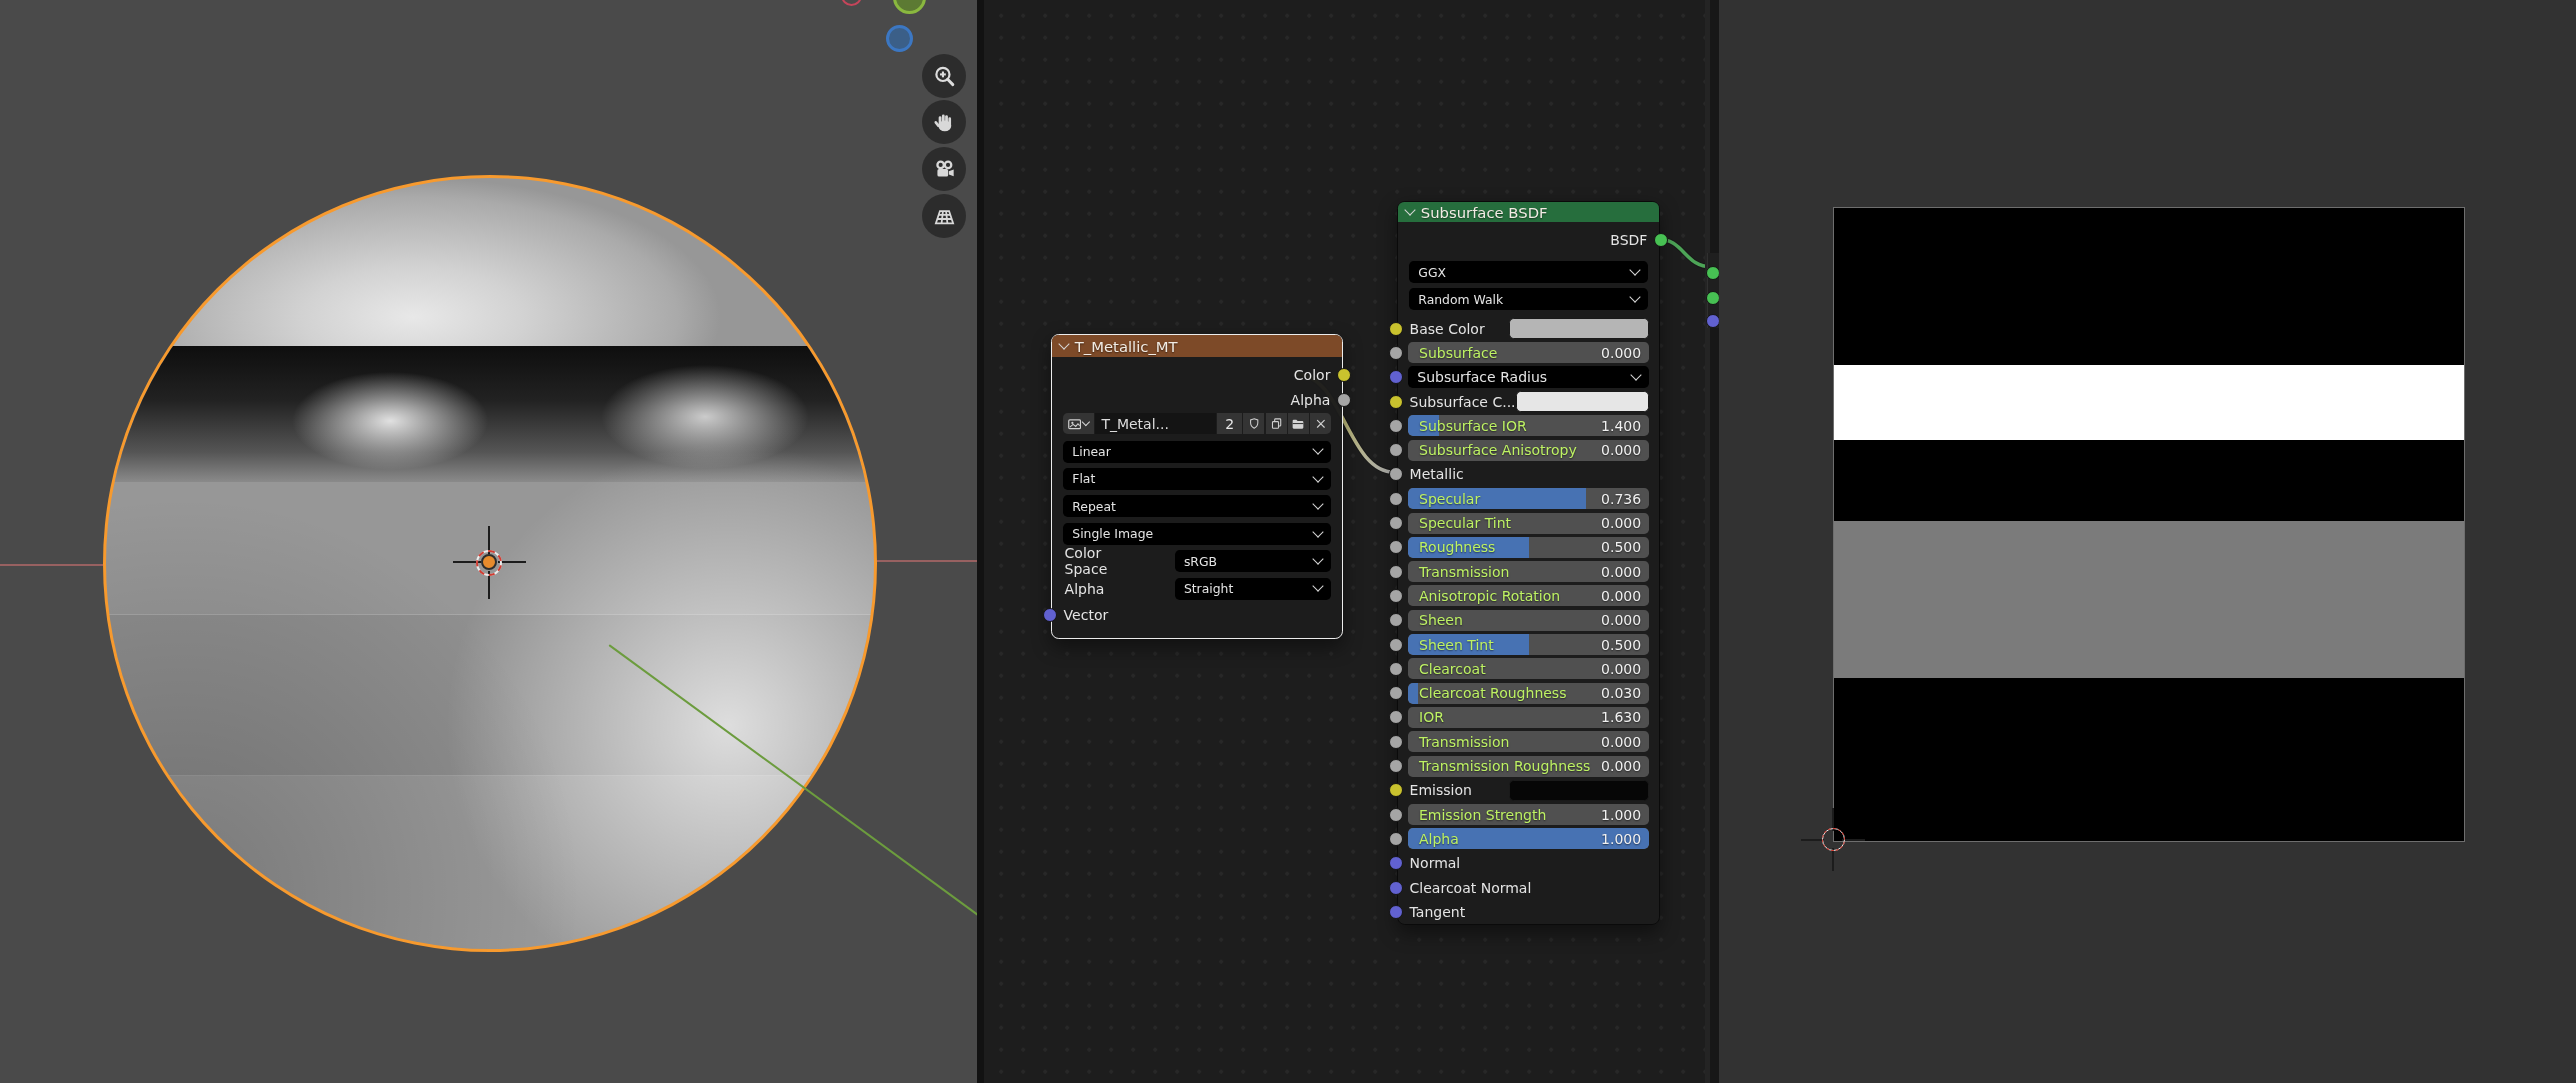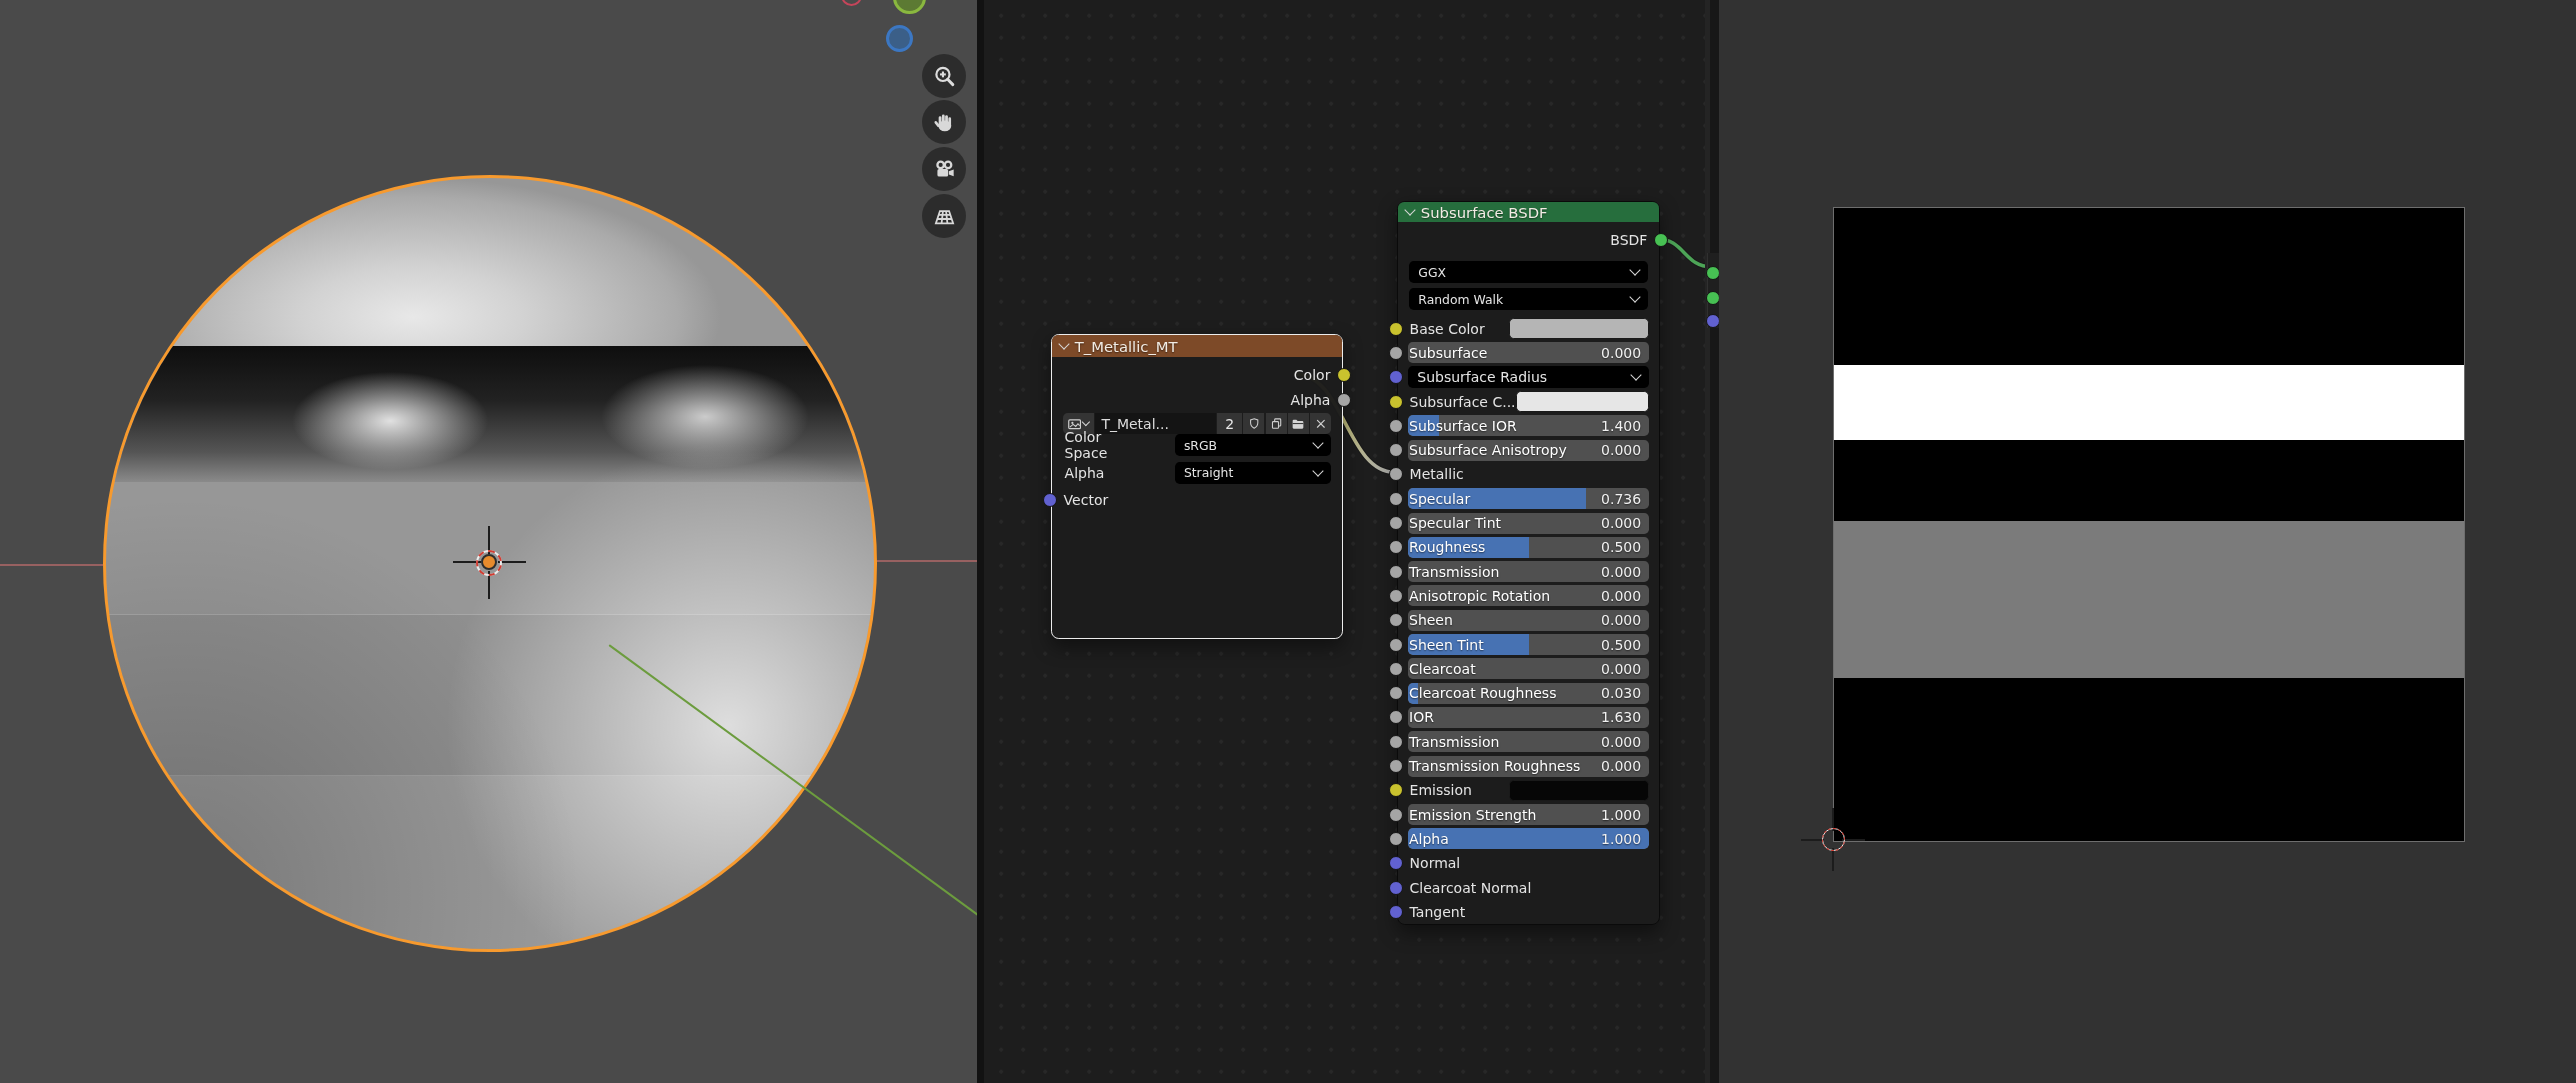--- a/index.html
+++ b/index.html
@@ -58,21 +58,21 @@
   .prow{height:21px;margin:0 10px 3.3px;position:relative;display:flex;align-items:center;font-size:14px;}
   .trow{height:22px;margin:0 11px 5.4px;position:relative;}
   .sock{width:14px;height:14px;border-radius:50%;border:1.9px solid #141414;box-sizing:border-box;
         position:absolute;top:50%;margin-top:-7px;z-index:5;}
   .sock-l{left:-18.7px;} .sock-r{right:-18.7px;}
   .sock-yellow{background:#c9c22e;} .sock-gray{background:#a5a5a5;}
   .sock-vector{background:#6161d0;} .sock-green{background:#47c153;}
   .widget{height:21px;background:#505050;border-radius:4.7px;position:relative;display:flex;
           align-items:center;overflow:hidden;width:100%;box-sizing:border-box;}
   .widget .fill{position:absolute;left:0;top:0;bottom:0;background:#4772b3;border-radius:4.7px 0 0 4.7px;}
-  .wlbl{position:relative;padding-left:1px;color:#ffffff;text-shadow:0 0.8px 1.6px rgba(0,0,0,.55);white-space:nowrap;text-align:center;}
+  .wlbl{position:relative;padding-left:11px;color:#bef264;text-shadow:0 0.8px 1.6px rgba(0,0,0,.55);white-space:nowrap;text-align:center;}
   .wval{position:relative;margin-left:auto;padding-right:7.8px;color:#f1f1f1;text-shadow:0 0.8px 1.6px rgba(0,0,0,.55);}
   .drop{background:#000000;height:22px;}
   .dlbl{padding-left:9.3px;color:#e4e4e4;white-space:nowrap;}
   .drop .chev{position:absolute;right:9.3px;top:50%;margin-top:-6.2px;}
   .plabel{padding-left:1.6px;color:#e4e4e4;white-space:nowrap;}
   .rlabel{margin-left:auto;padding-right:1.6px;color:#e4e4e4;}
   .swatch{margin-left:auto;width:138px;height:18.7px;border-radius:4.7px;border:0.8px solid #1a1a1a;}
   .splitrow{display:flex;align-items:center;gap:32px;}
   .splitrow .slabel{flex:0 0 78px;color:#e4e4e4;font-size:14px;padding-left:1.6px;}
   .splitrow .widget{flex:1;}
@@ -230,20 +230,46 @@
           <rect x="2.5" y="9" width="19" height="1.8" fill="#343434"></rect>
         </svg>
       </div>
       <div class="ibtn" id="unlink-btn">
         <svg width="11.7" height="11.7" viewBox="0 0 24 24">
           <path d="M5 5 L19 19 M19 5 L5 19" stroke="#cfcfcf" stroke-width="2.4" stroke-linecap="round"></path>
         </svg>
       </div>
     </div>
 
+    <div id="tex-drops" style="margin-top:6.2px;">
+        <div class="trow">
+          <div class="widget drop">
+            <span class="dlbl">Linear</span>
+            <span class="chev"></span>
+          </div>
+        </div>
+        <div class="trow">
+          <div class="widget drop">
+            <span class="dlbl">Flat</span>
+            <span class="chev"></span>
+          </div>
+        </div>
+        <div class="trow">
+          <div class="widget drop">
+            <span class="dlbl">Repeat</span>
+            <span class="chev"></span>
+          </div>
+        </div>
+        <div class="trow">
+          <div class="widget drop">
+            <span class="dlbl">Single Image</span>
+            <span class="chev"></span>
+          </div>
+        </div>
+      </div>
 
     <div class="trow splitrow">
       <span class="slabel">Color Space</span>
       <div class="widget drop">
         <span class="dlbl">sRGB</span>
         <span class="chev"></span>
       </div>
     </div>
     <div class="trow splitrow">
       <span class="slabel">Alpha</span>

